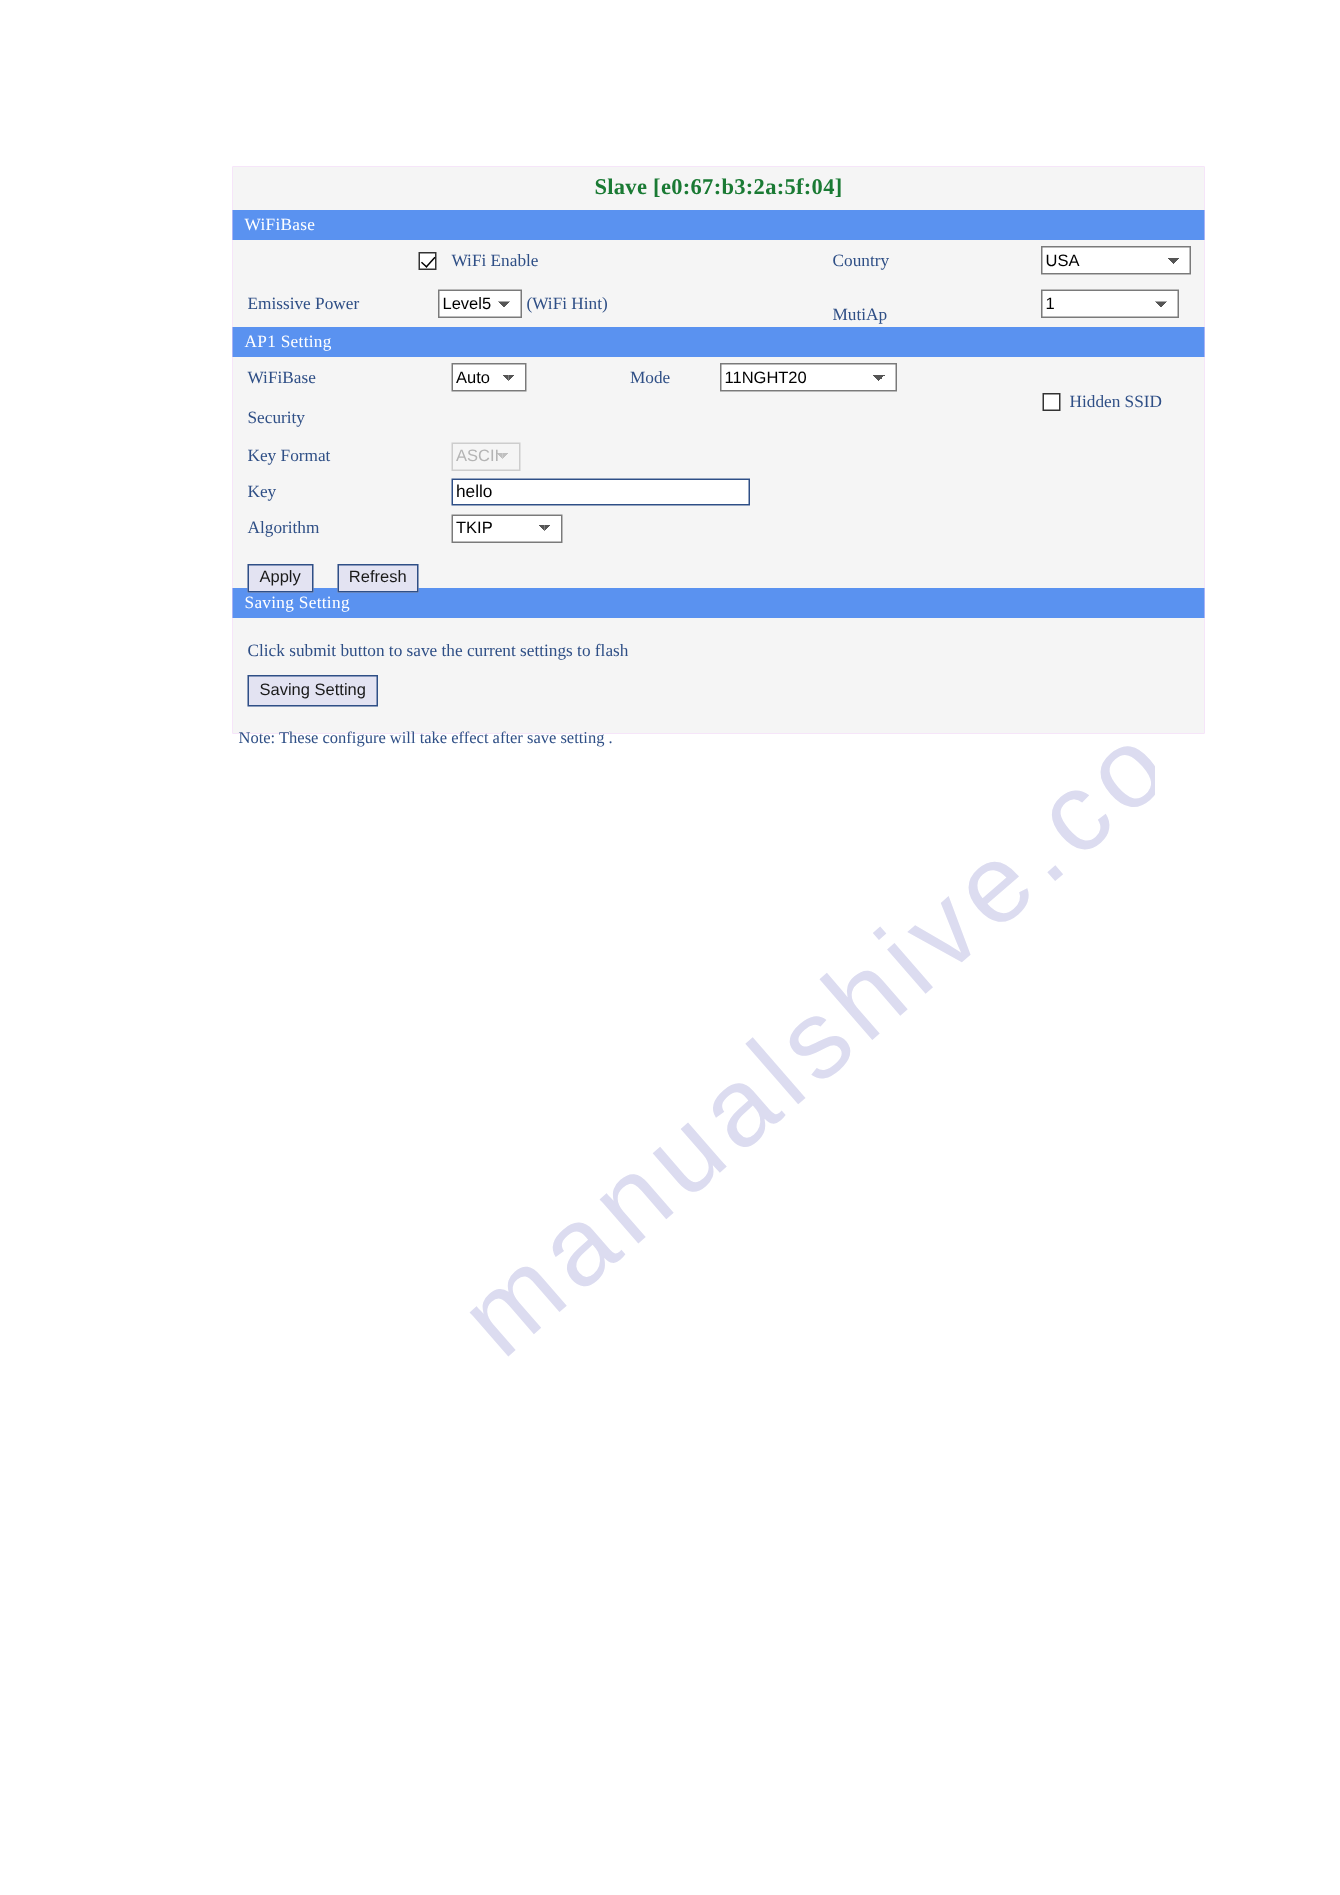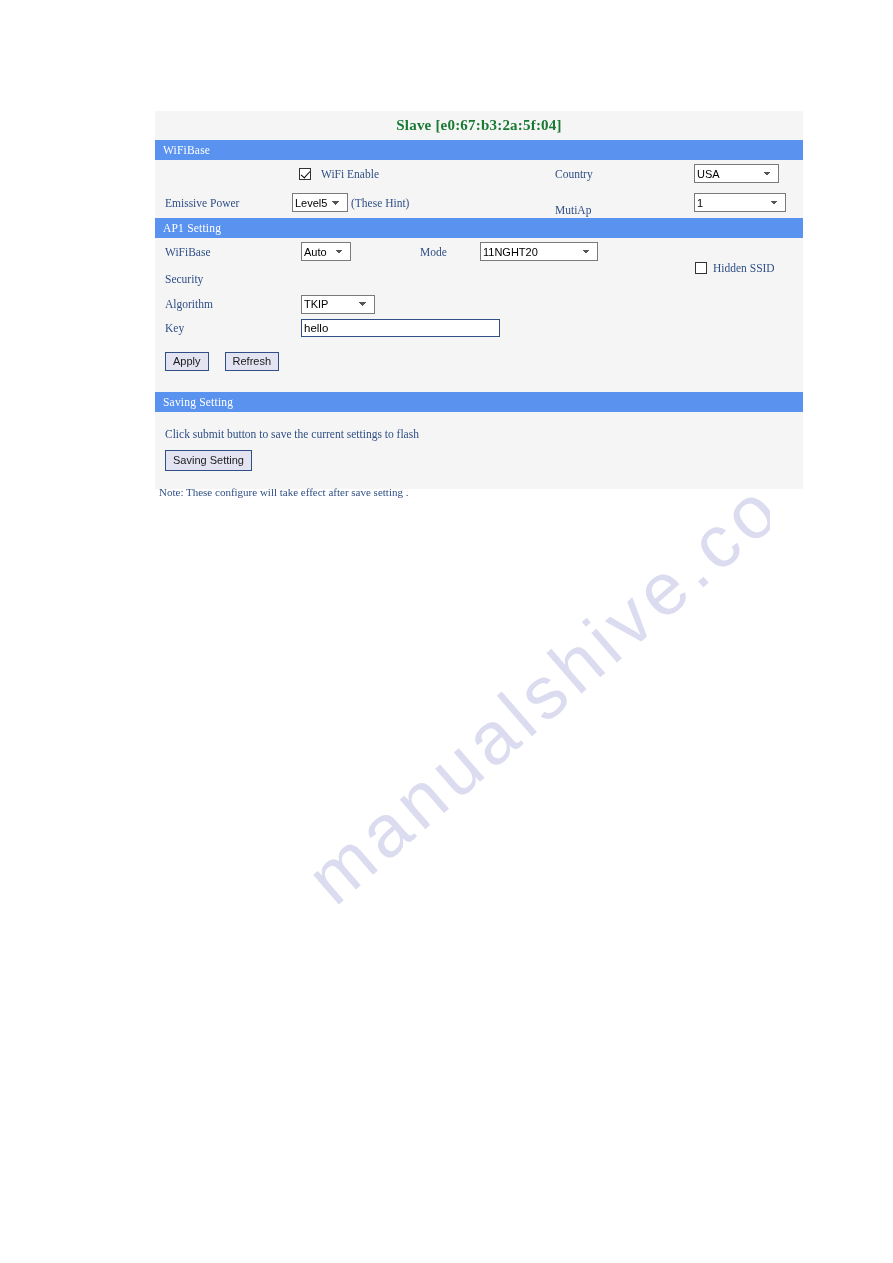--- a/index.html
+++ b/index.html
@@ -192,43 +192,43 @@
 <div class="page">
 
   <div class="title-bar">
     <span class="title-text">Slave  [e0:67:b3:2a:5f:04]</span>
   </div>
 
   <div class="sec-head">WiFiBase</div>
   <div class="sec-body" style="height:58px;">
 
     <div class="row" style="height:29px;">
-      <div class="cell" style="left:144px; top:0;">
+      <div class="cell" style="left:124px; top:0;">
         <input class="cbx" type="checkbox" checked="" style="">
         <span class="lbl" style="margin-left:10px;">WiFi Enable</span>
       </div>
       <div class="cell" style="left:400px; top:0;">
         <span class="lbl">Country</span>
       </div>
       <div class="cell" style="left:539px; top:0;">
-        <select class="sel" style="width:85px;">
+        <select class="sel" style="width:100px;">
           <option>USA</option>
         </select>
       </div>
     </div>
 
     <div class="row" style="height:29px;">
       <div class="cell" style="left:10px; top:0;">
         <span class="lbl">Emissive Power</span>
       </div>
       <div class="cell" style="left:137px; top:0;">
         <select class="sel" style="width:56px;">
           <option>Level5</option>
         </select>
-        <span class="hint">(These Hint)</span>
+        <span class="hint">(WiFi Hint)</span>
       </div>
       <div class="cell" style="left:400px; top:0;align-items:flex-end;">
         <span class="lbl">MutiAp</span>
       </div>
       <div class="cell" style="left:539px; top:0;">
         <select class="sel" style="width:92px;">
           <option>1</option>
         </select>
       </div>
     </div>
@@ -261,38 +261,48 @@
       </div>
     </div>
 
     <div class="row">
       <div class="cell" style="left:10px; top:0;">
         <span class="lbl">Security</span>
       </div>
     </div>
 
 
+    <div class="row" style="height:24px;">
+      <div class="cell" style="left:10px; top:0; height:24px;">
+        <span class="lbl">Key Format</span>
+      </div>
+      <div class="cell" style="left:146px; top:0; height:24px;">
+        <select class="sel" style="width:46px;" disabled="">
+          <option>ASCII</option>
+        </select>
+      </div>
+    </div>
+
+    <div class="row" style="height:24px;">
+      <div class="cell" style="left:10px; top:0; height:24px;">
+        <span class="lbl">Key</span>
+      </div>
+      <div class="cell" style="left:146px; top:0; height:24px;">
+        <input class="txt" style="width: 199px;" type="text" value="hello">
+      </div>
+    </div>
 
     <div class="row" style="height:24px;">
       <div class="cell" style="left:10px; top:0; height:24px;">
         <span class="lbl">Algorithm</span>
       </div>
       <div class="cell" style="left:146px; top:0; height:24px;">
         <select class="sel" style="width:74px;">
           <option>TKIP</option>
         </select>
-      </div>
-    </div>
-
-    <div class="row" style="height:24px;">
-      <div class="cell" style="left:10px; top:0; height:24px;">
-        <span class="lbl">Key</span>
-      </div>
-      <div class="cell" style="left:146px; top:0; height:24px;">
-        <input class="txt" style="width: 199px;" type="text" value="hello">
       </div>
     </div>
 
     <div class="row" style="height:30px;">
       <div class="cell" style="left:10px; top:8px;">
         <button class="btn">Apply</button>
         <span style="display:inline-block;width:16px;"></span>
         <button class="btn">Refresh</button>
       </div>
     </div>

